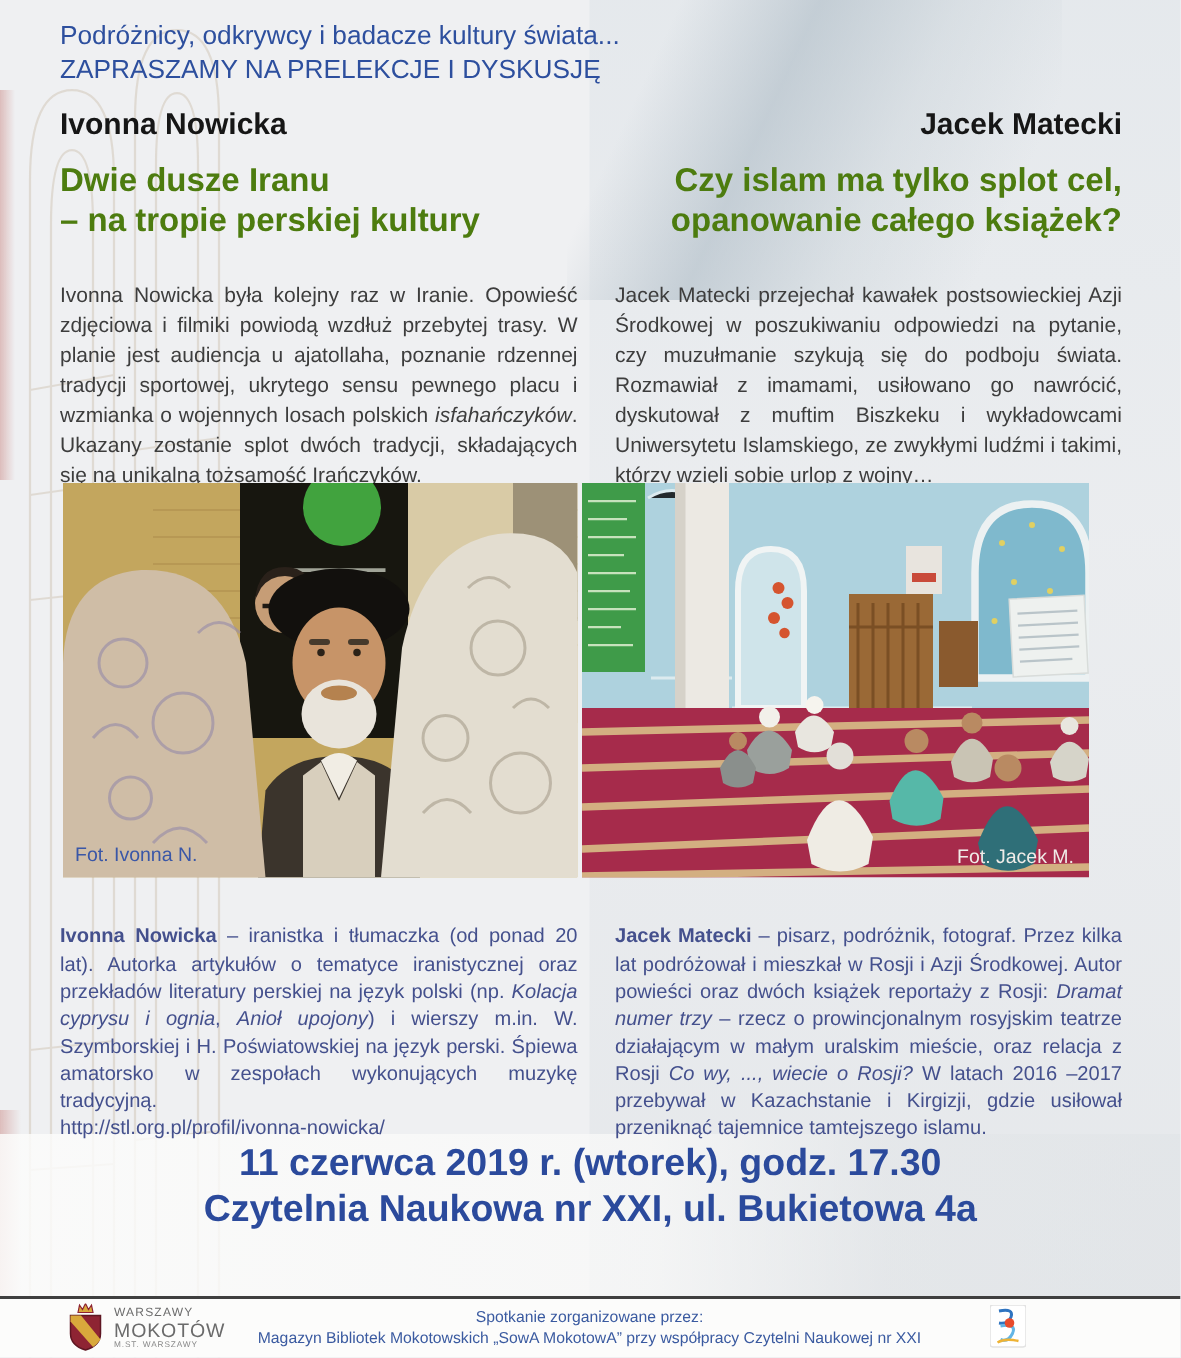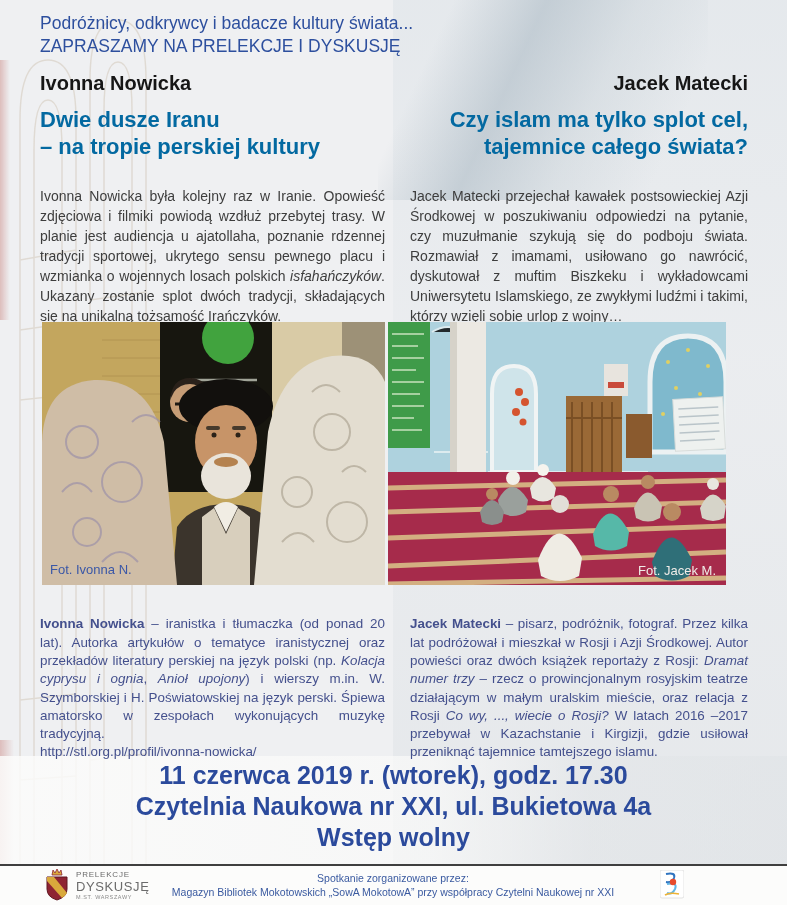--- a/index.html
+++ b/index.html
@@ -15,21 +15,21 @@
     background:linear-gradient(115deg, rgba(176,190,199,0) 18%, rgba(168,183,194,.55) 40%, rgba(193,204,211,.35) 62%, rgba(220,226,230,0) 85%);}
   .wm-righthalf{position:absolute;left:393px;top:0;width:394px;height:905px;pointer-events:none;
     background:linear-gradient(180deg, rgba(214,222,228,.40), rgba(222,227,231,.25) 40%, rgba(210,216,221,.35));}
   .wm-band{position:absolute;left:0;top:756px;width:787px;height:108px;pointer-events:none;
     background:linear-gradient(90deg, rgba(252,252,251,.85) 0%, rgba(250,250,249,.7) 55%, rgba(226,229,231,.4) 75%, rgba(222,226,229,.45) 100%);}
   
   .toplines{position:absolute;left:40px;top:12px;font-size:17.5px;line-height:23px;color:#2d4f9e;}
   .names{position:absolute;left:40px;top:72px;width:708px;display:flex;justify-content:space-between;
     font-size:20px;font-weight:bold;color:#161616;}
   
-  .colhead{position:absolute;top:106px;font-size:22px;line-height:27px;font-weight:bold;color:#0369a1;}
+  .colhead{position:absolute;top:106px;font-size:22px;line-height:27px;font-weight:bold;color:#4d7c0f;}
   .colhead.left{left:40px;width:345px;text-align:left;}
   .colhead.right{left:410px;width:338px;text-align:right;}
   
   .intro{position:absolute;top:172px;font-size:14px;line-height:20px;color:#3d3d3d;text-align:justify;}
   .intro.left{left:40px;width:345px;}
   .intro.right{left:410px;width:338px;}
   
   .photo{position:absolute;top:322px;}
   .photo.left{left:42px;width:392px;height:263px;}
   .photo.right{left:388px;width:338px;height:222px;}
@@ -95,21 +95,21 @@
     <span>Ivonna Nowicka</span>
     <span>Jacek Matecki</span>
   </div>
 
   <div class="colhead left">
     <div>Dwie dusze Iranu</div>
     <div>– na tropie perskiej kultury</div>
   </div>
   <div class="colhead right">
     <div>Czy islam ma tylko splot cel,</div>
-    <div>tajemnice całego świata?</div>
+    <div>opanowanie całego książek?</div>
   </div>
 
   <p class="intro left"><span>Ivonna Nowicka była kolejny raz w Iranie. Opowieść zdjęciowa i filmiki powiodą wzdłuż przebytej trasy. W planie jest audiencja u ajatollaha, poznanie rdzennej tradycji sportowej, ukrytego sensu pewnego placu i wzmianka o wojennych losach polskich </span><span style="font-style: italic;">isfahańczyków</span><span>. Ukazany zostanie splot dwóch tradycji, składających się na unikalną tożsamość Irańczyków.</span></p>
   <p class="intro right"><span>Jacek Matecki przejechał kawałek postsowieckiej Azji Środkowej w poszukiwaniu odpowiedzi na pytanie, czy muzułmanie szykują się do podboju świata. Rozmawiał z imamami, usiłowano go nawrócić, dyskutował z muftim Biszkeku i wykładowcami Uniwersytetu Islamskiego, ze zwykłymi ludźmi i takimi, którzy wzięli sobie urlop z wojny…</span></p>
 
   <figure class="photo left" style="margin:0">
     <svg width="343" height="263" viewBox="0 0 343 263">
       <rect x="0" y="0" width="343" height="263" fill="#c3a65e"></rect>
       <g stroke="#a8894a" stroke-width="1" opacity=".6">
         <line x1="60" y1="18" x2="343" y2="18"></line>
@@ -270,34 +270,33 @@
       <text x="250" y="253" font-size="13" fill="#f0ece8">Fot. Jacek M.</text>
     </svg>
   </figure>
 
   <p class="bio left"><span style="font-weight: bold;">Ivonna Nowicka</span><span> – iranistka i tłumaczka (od ponad 20 lat). Autorka artykułów o tematyce iranistycznej oraz przekładów literatury perskiej na język polski (np. </span><span style="font-style: italic;">Kolacja cyprysu i ognia</span><span>, </span><span style="font-style: italic;">Anioł upojony</span><span>) i wierszy m.in. W. Szymborskiej i H. Poświatowskiej na język perski. Śpiewa amatorsko w zespołach wykonujących muzykę tradycyjną.</span><br><span>http://stl.org.pl/profil/ivonna-nowicka/</span></p>
   <p class="bio right"><span style="font-weight: bold;">Jacek Matecki</span><span> – pisarz, podróżnik, fotograf. Przez kilka lat podróżował i mieszkał w Rosji i Azji Środkowej. Autor powieści oraz dwóch książek reportaży z Rosji: </span><span style="font-style: italic;">Dramat numer trzy</span><span> – rzecz o prowincjonalnym rosyjskim teatrze działającym w małym uralskim mieście, oraz relacja z Rosji </span><span style="font-style: italic;">Co wy, ..., wiecie o Rosji?</span><span> W latach 2016 –2017 przebywał w Kazachstanie i Kirgizji, gdzie usiłował przeniknąć tajemnice tamtejszego islamu.</span></p>
 
   <div class="event">
     <div>11 czerwca 2019 r. (wtorek), godz. 17.30</div>
     <div>Czytelnia Naukowa nr XXI, ul. Bukietowa 4a</div>
-    <div>Wstęp wolny</div>
   </div>
 
   <div class="footer-line"></div>
   <div class="footer">
     <div class="footer-logo">
       <svg width="26" height="32" viewBox="0 0 26 32">
         <path d="M8,6 L9,1 L11,4 L13,0 L15,4 L17,1 L18,6 Z" fill="#d9a93c" stroke="#8e2433" stroke-width=".8"></path>
         <path d="M3,8 L23,8 L23,20 Q23,28 13,31 Q3,28 3,20 Z" fill="#8e2433" stroke="#5e1622" stroke-width="1"></path>
         <path d="M3,8 L10,8 L23,24 Q21,27 18,29 L3,12 Z" fill="#d9a93c"></path>
       </svg>
       <div class="crest-text">
-        <span class="l1">PRELEKCJE</span>
-        <span class="l2">DYSKUSJĘ</span>
+        <span class="l1">WARSZAWY</span>
+        <span class="l2">MOKOTÓW</span>
         <span class="l3">M.ST. WARSZAWY</span>
       </div>
     </div>
     <div class="footer-center">
       <div>Spotkanie zorganizowane przez:</div>
       <div>Magazyn Bibliotek Mokotowskich „SowA MokotowA” przy współpracy Czytelni Naukowej nr XXI</div>
     </div>
     <div class="footer-sowa">
       <svg width="24" height="30" viewBox="0 0 24 30">
         <rect x="0" y="0" width="24" height="28" rx="2" fill="#ffffff" stroke="#e2e2e2"></rect>

